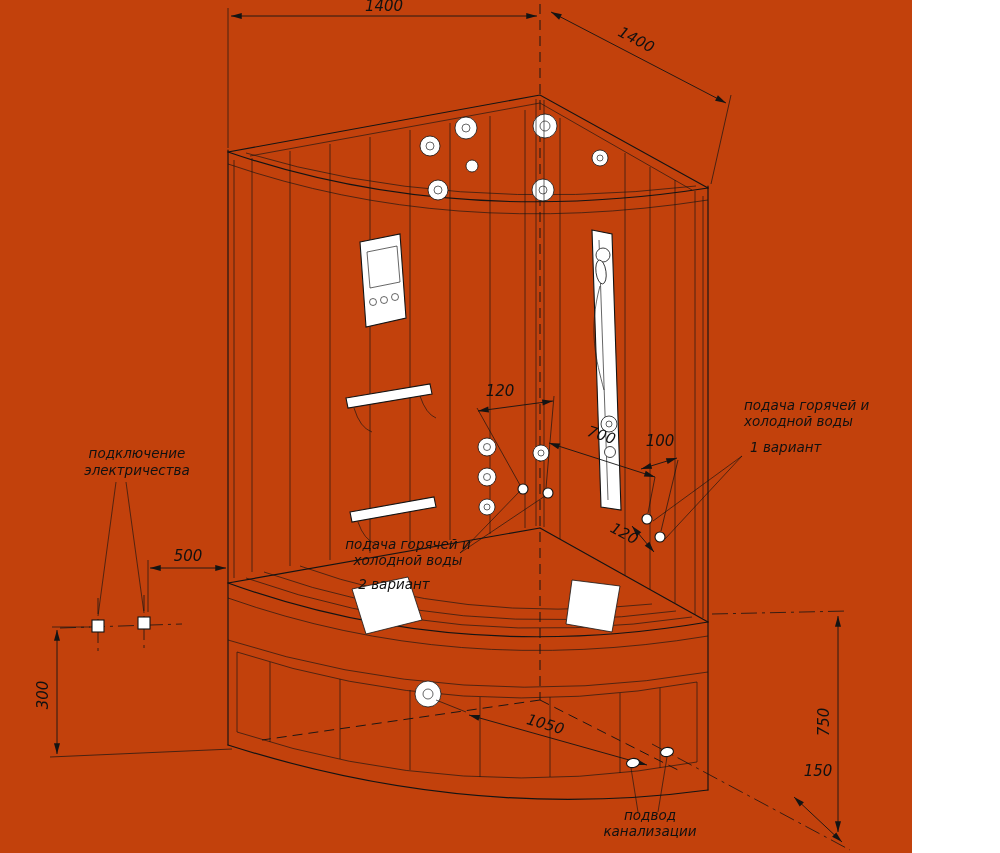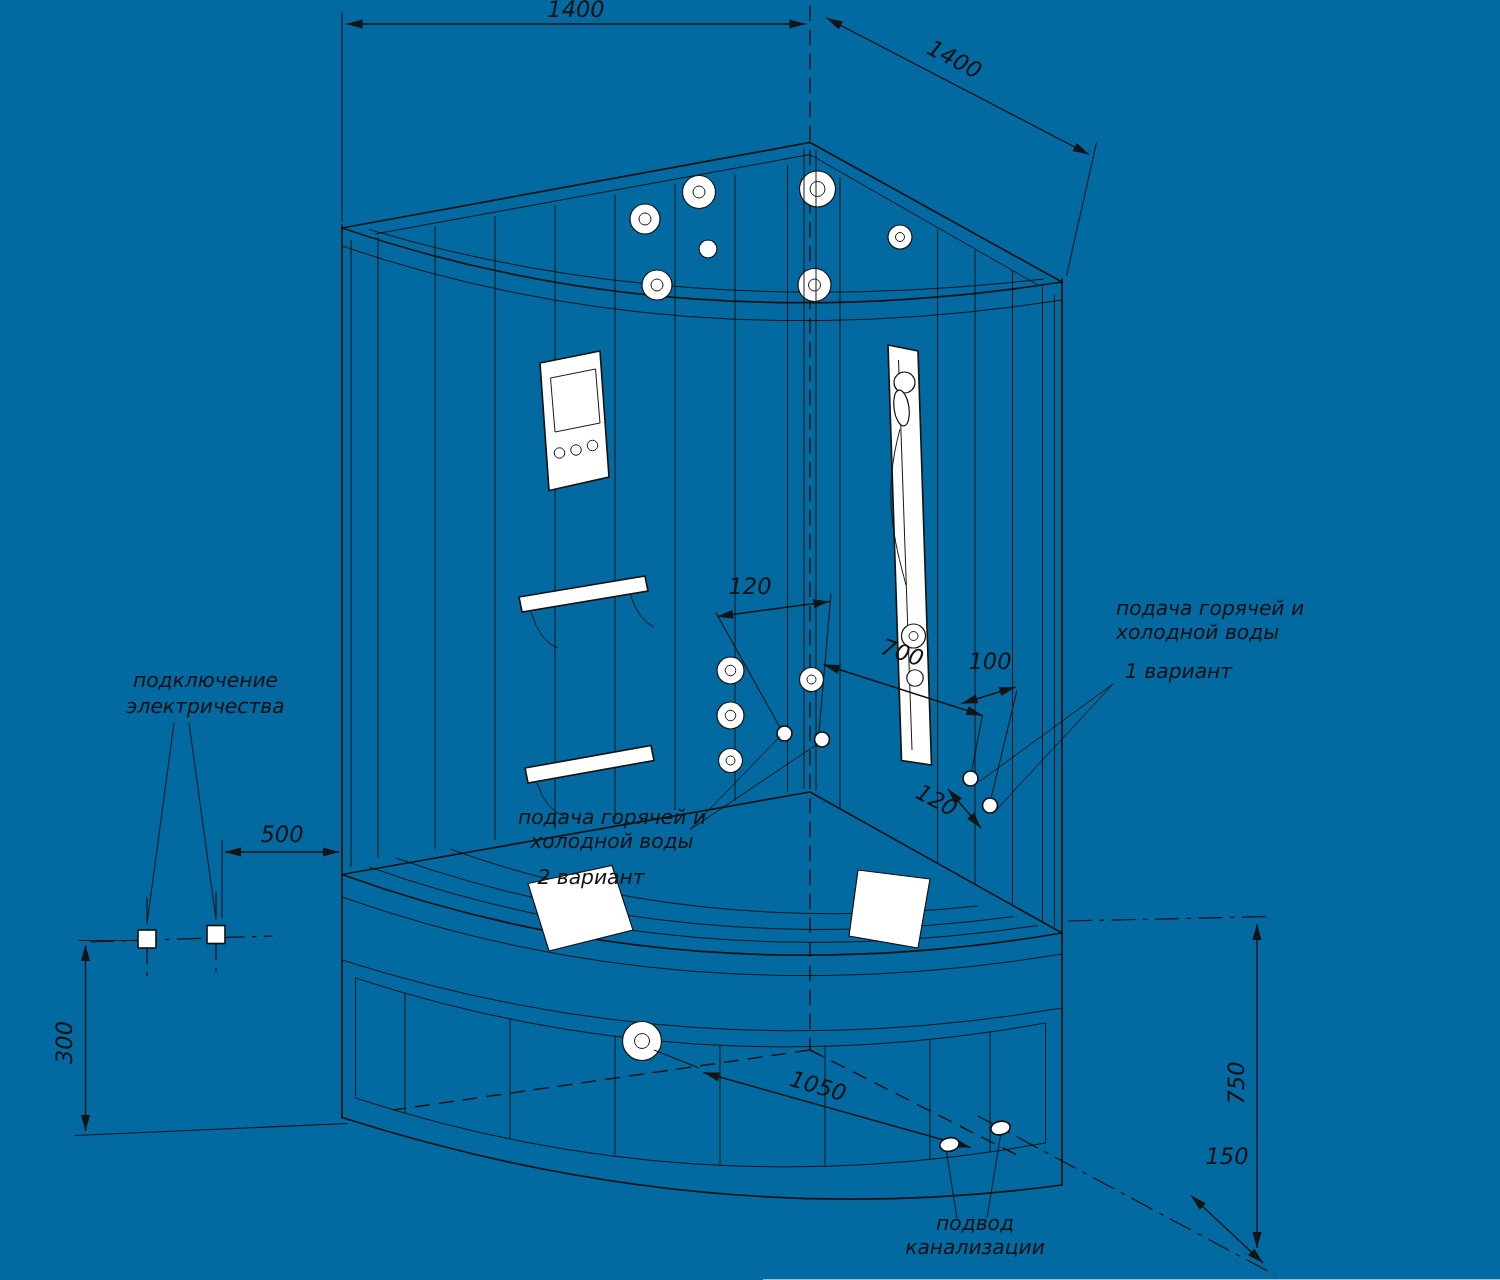--- a/index.html
+++ b/index.html
@@ -1,16 +1,16 @@
 <!DOCTYPE html>
 <html><head>
 <meta charset="utf-8">
 <style>
   html,body{margin:0;padding:0;background:#fff}
-  .canvas{width:1000px;height:853px;background:#0369a1;position:relative;overflow:hidden;
+  .canvas{width:912px;height:853px;background:#c2410c;position:relative;overflow:hidden;
           font-family:"DejaVu Sans",sans-serif}
   svg{display:block}
   .s   {stroke:#141414;stroke-width:1.15;fill:none;stroke-linecap:round}
   .t   {stroke:#141414;stroke-width:0.65;fill:none}
   .tf  {stroke:#141414;stroke-width:0.8;fill:#fff}
   .sf  {stroke:#141414;stroke-width:1.1;fill:#fff}
   .dash{stroke:#141414;stroke-width:0.95;fill:none;stroke-dasharray:10 6}
   .dd  {stroke:#141414;stroke-width:0.8;fill:none;stroke-dasharray:16 5 3 5}
   .dim {stroke:#141414;stroke-width:0.9;fill:none}
   .ext {stroke:#141414;stroke-width:0.7;fill:none}

